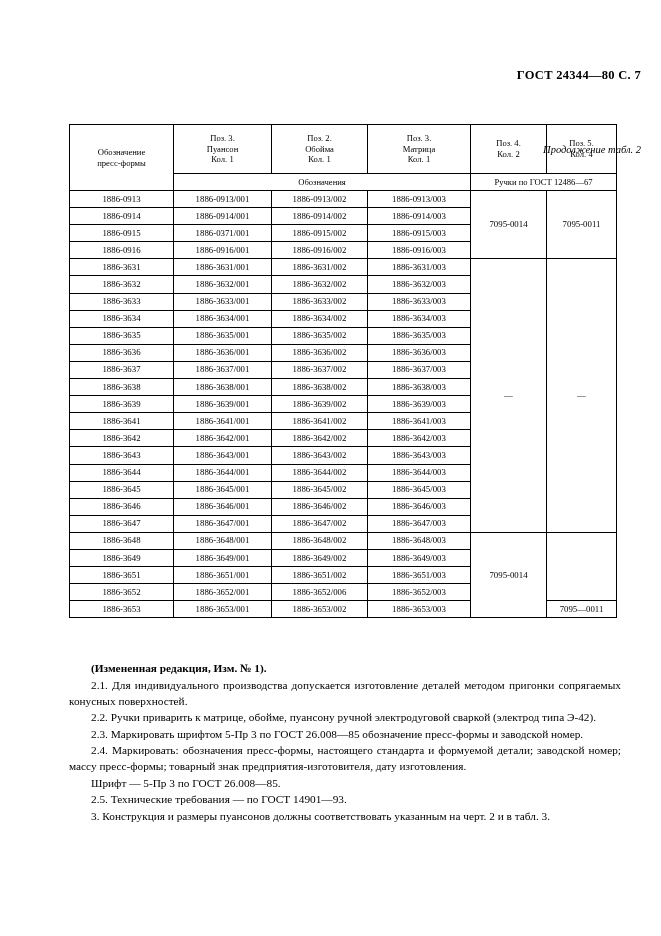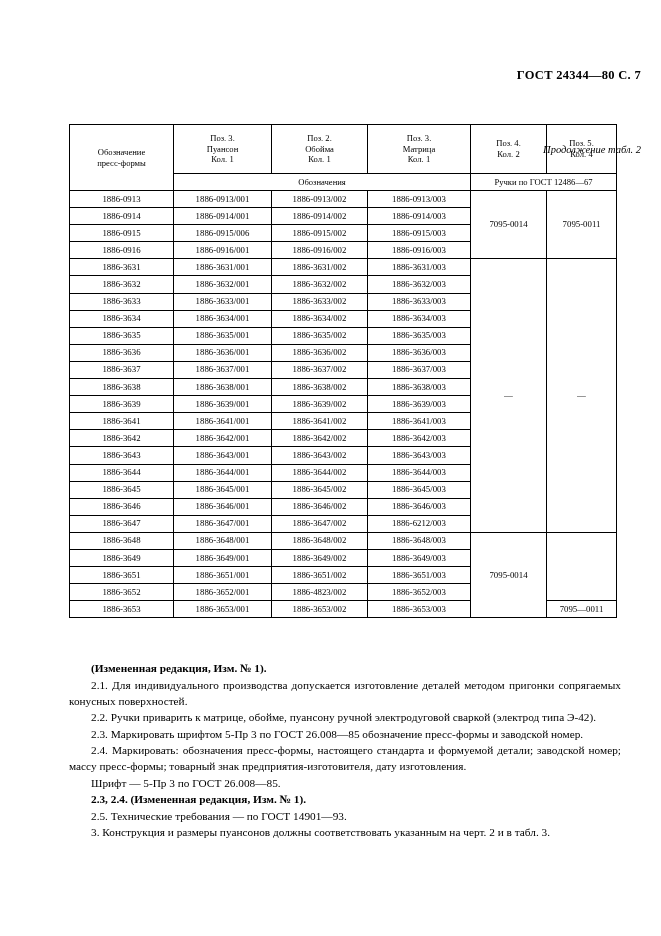--- a/index.html
+++ b/index.html
@@ -149,21 +149,21 @@
           <td rowspan="4">7095-0011</td>
         </tr>
         <tr class="data-row">
           <td>1886-0914</td>
           <td>1886-0914/001</td>
           <td>1886-0914/002</td>
           <td>1886-0914/003</td>
         </tr>
         <tr class="data-row">
           <td>1886-0915</td>
-          <td>1886-0915/006</td>
+          <td>1886-0371/001</td>
           <td>1886-0915/002</td>
           <td>1886-0915/003</td>
         </tr>
         <tr class="data-row">
           <td>1886-0916</td>
           <td>1886-0916/001</td>
           <td>1886-0916/002</td>
           <td>1886-0916/003</td>
         </tr>
 
@@ -256,21 +256,21 @@
         <tr class="data-row">
           <td>1886-3646</td>
           <td>1886-3646/001</td>
           <td>1886-3646/002</td>
           <td>1886-3646/003</td>
         </tr>
         <tr class="data-row">
           <td>1886-3647</td>
           <td>1886-3647/001</td>
           <td>1886-3647/002</td>
-          <td>1886-6212/003</td>
+          <td>1886-3647/003</td>
         </tr>
 
         <tr class="data-row">
           <td>1886-3648</td>
           <td>1886-3648/001</td>
           <td>1886-3648/002</td>
           <td>1886-3648/003</td>
           <td rowspan="5">7095-0014</td>
           <td rowspan="4"></td>
         </tr>
@@ -282,39 +282,38 @@
         </tr>
         <tr class="data-row">
           <td>1886-3651</td>
           <td>1886-3651/001</td>
           <td>1886-3651/002</td>
           <td>1886-3651/003</td>
         </tr>
         <tr class="data-row">
           <td>1886-3652</td>
           <td>1886-3652/001</td>
-          <td>1886-4823/002</td>
+          <td>1886-3652/006</td>
           <td>1886-3652/003</td>
         </tr>
         <tr class="data-row">
           <td>1886-3653</td>
           <td>1886-3653/001</td>
           <td>1886-3653/002</td>
           <td>1886-3653/003</td>
           <td>7095—0011</td>
         </tr>
       </tbody>
     </table>
   </div>
 
   <div class="body-text">
     <p class="bold">(Измененная редакция, Изм. № 1).</p>
     <p>2.1. Для индивидуального производства допускается изготовление деталей методом пригонки сопрягаемых конусных поверхностей.</p>
     <p>2.2. Ручки приварить к матрице, обойме, пуансону ручной электродуговой сваркой (электрод типа Э-42).</p>
     <p>2.3. Маркировать шрифтом 5-Пр 3 по ГОСТ 26.008—85 обозначение пресс-формы и заводской номер.</p>
     <p>2.4. Маркировать: обозначения пресс-формы, настоящего стандарта и формуемой детали; заводской номер; массу пресс-формы; товарный знак предприятия-изготовителя, дату изготовления.</p>
     <p>Шрифт — 5-Пр 3 по ГОСТ 26.008—85.</p>
-    <p class="bold">2.3, 2.4. (Измененная редакция, Изм. № 1).</p>
     <p>2.5. Технические требования — по ГОСТ 14901—93.</p>
     <p>3. Конструкция и размеры пуансонов должны соответствовать указанным на черт. 2 и в табл. 3.</p>
   </div>
 
 </div>
 
 </body></html>

